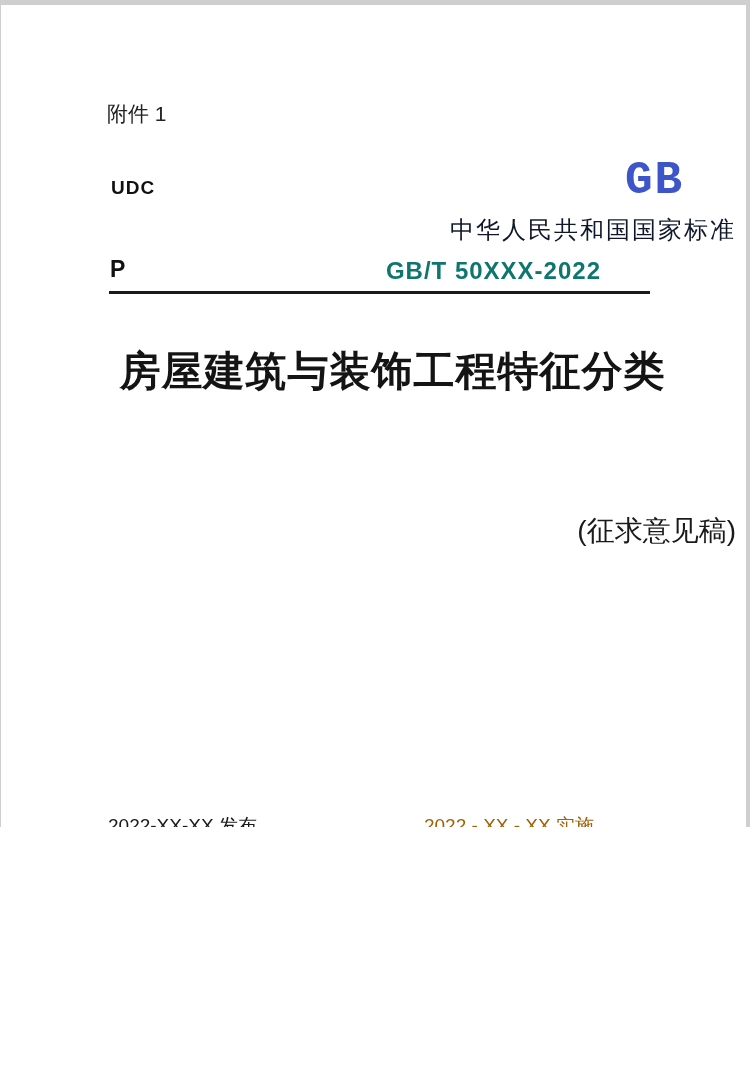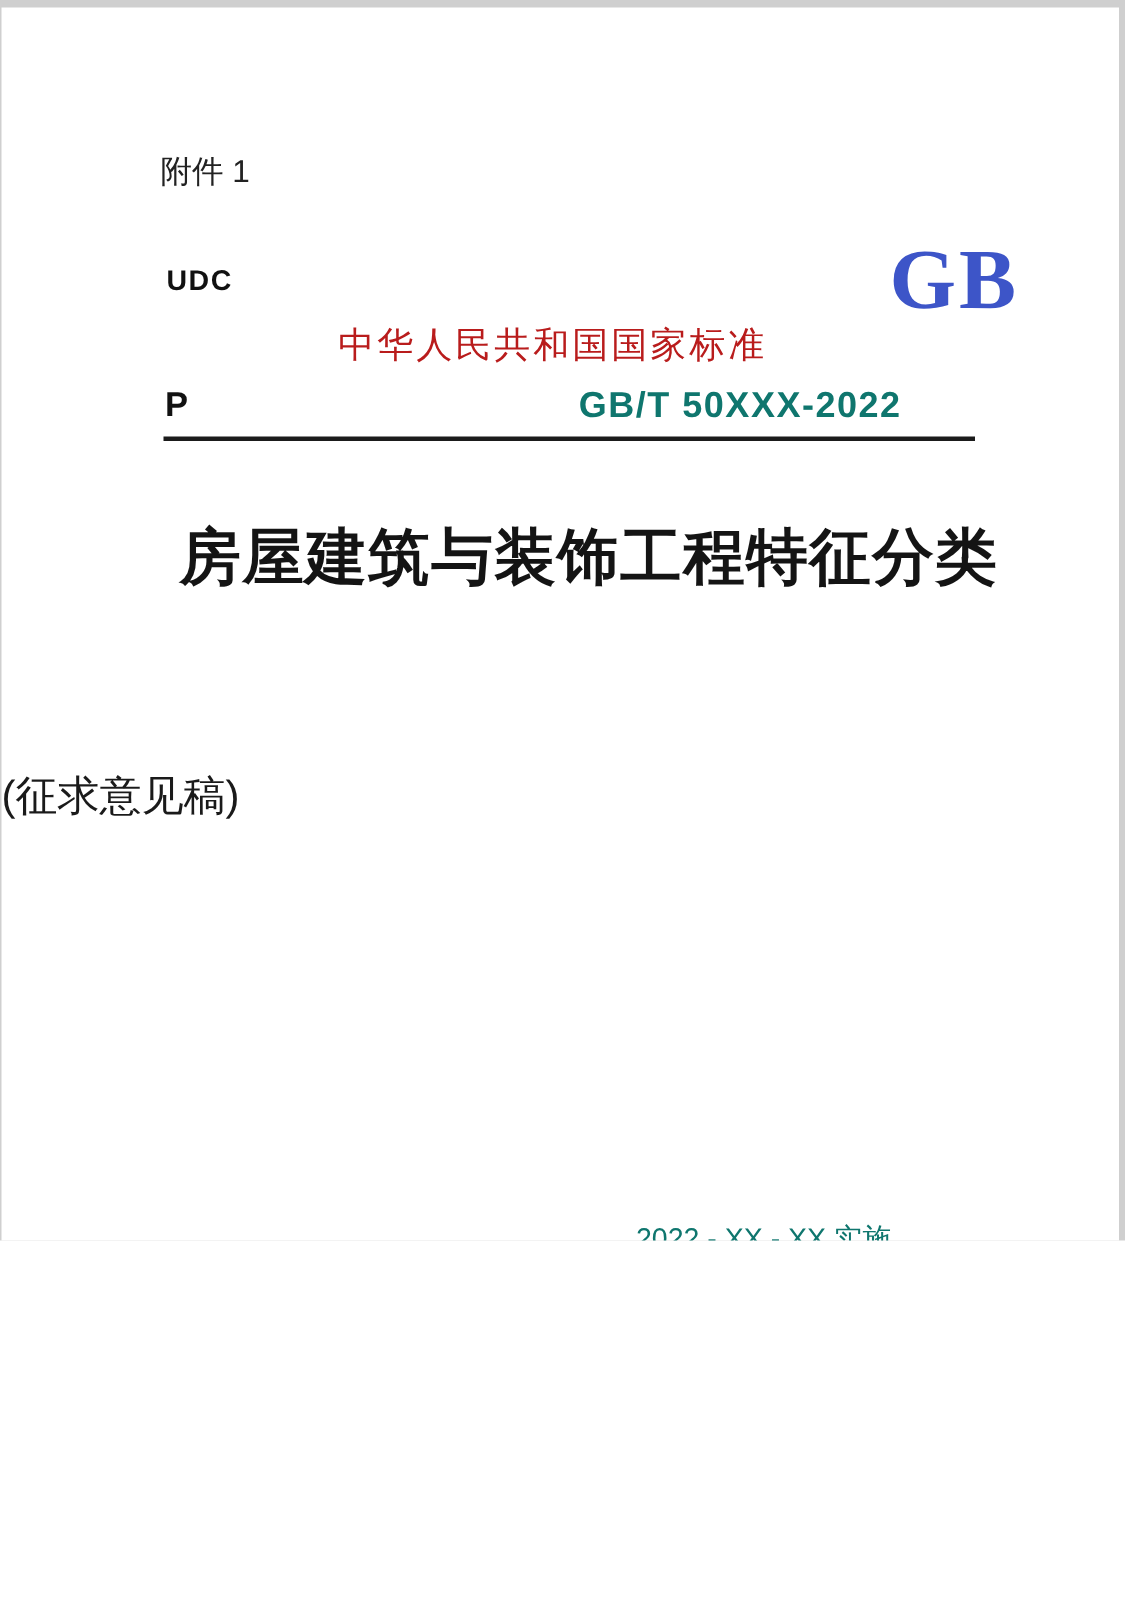--- a/index.html
+++ b/index.html
@@ -39,39 +39,39 @@
     position: absolute;
     left: 110px;
     top: 172px;
     font-size: 19px;
     font-weight: bold;
     letter-spacing: 1px;
     color: #111;
   }
   .gb-logo {
     position: absolute;
-    left: 592px;
+    left: 624px;
     top: 153px;
-    font-size: 57px;
+    font-size: 46px;
     font-weight: 800;
     letter-spacing: 2px;
     line-height: 1;
     color: #3d55c8;
-    font-family: Liberation Serif, serif;
+    font-family: Liberation Mono, monospace;
   }
   .std-heading {
     position: absolute;
     left: 0;
     top: 209px;
     width: 735px;
-    text-align: center;
+    text-align: right;
     font-size: 24px;
     letter-spacing: 2px;
     font-family: "Liberation Serif", "DejaVu Serif", serif;
-    color: #b91c1c;
+    color: #0f172a;
   }
   .p-label {
     position: absolute;
     left: 109px;
     top: 251px;
     font-size: 23px;
     font-weight: bold;
     color: #111;
   }
   .std-number {
@@ -110,37 +110,37 @@
     letter-spacing: 1px;
     font-family: "Liberation Serif", "DejaVu Serif", serif;
     color: #141414;
     margin-left: 24px;
   }
   .draft {
     position: absolute;
     left: 0;
     top: 507px;
     width: 735px;
-    text-align: left;
+    text-align: right;
     font-size: 28px;
     color: #1a1a1a;
   }
   .date-issue {
     position: absolute;
     left: 107px;
     top: 808px;
     font-size: 19px;
     color: #1a1a1a;
   }
   .date-impl {
     position: absolute;
     right: 152px;
     top: 808px;
     font-size: 19px;
-    color: #0f766e;
+    color: #a16207;
   }
   .publishers {
     position: absolute;
     left: 107px;
     top: 862px;
     width: 342px;
     font-size: 20px;
     line-height: 40px;
     color: #1a1a1a;
   }
@@ -176,20 +176,21 @@
     <div class="std-number">GB/T 50XXX-2022</div>
 
     <div class="rule rule-top"></div>
 
     <div class="title">
       <div>房屋建筑与装饰工程特征分类</div>
     </div>
 
     <div class="draft">(征求意见稿)</div>
 
+    <div class="date-issue">2022-XX-XX 发布</div>
 
     <div class="date-impl">2022 - XX - XX 实施</div>
 
     <div class="rule rule-bottom"></div>
 
 
     <div class="joint">联合发布</div>
 
   </div>
 </div>

